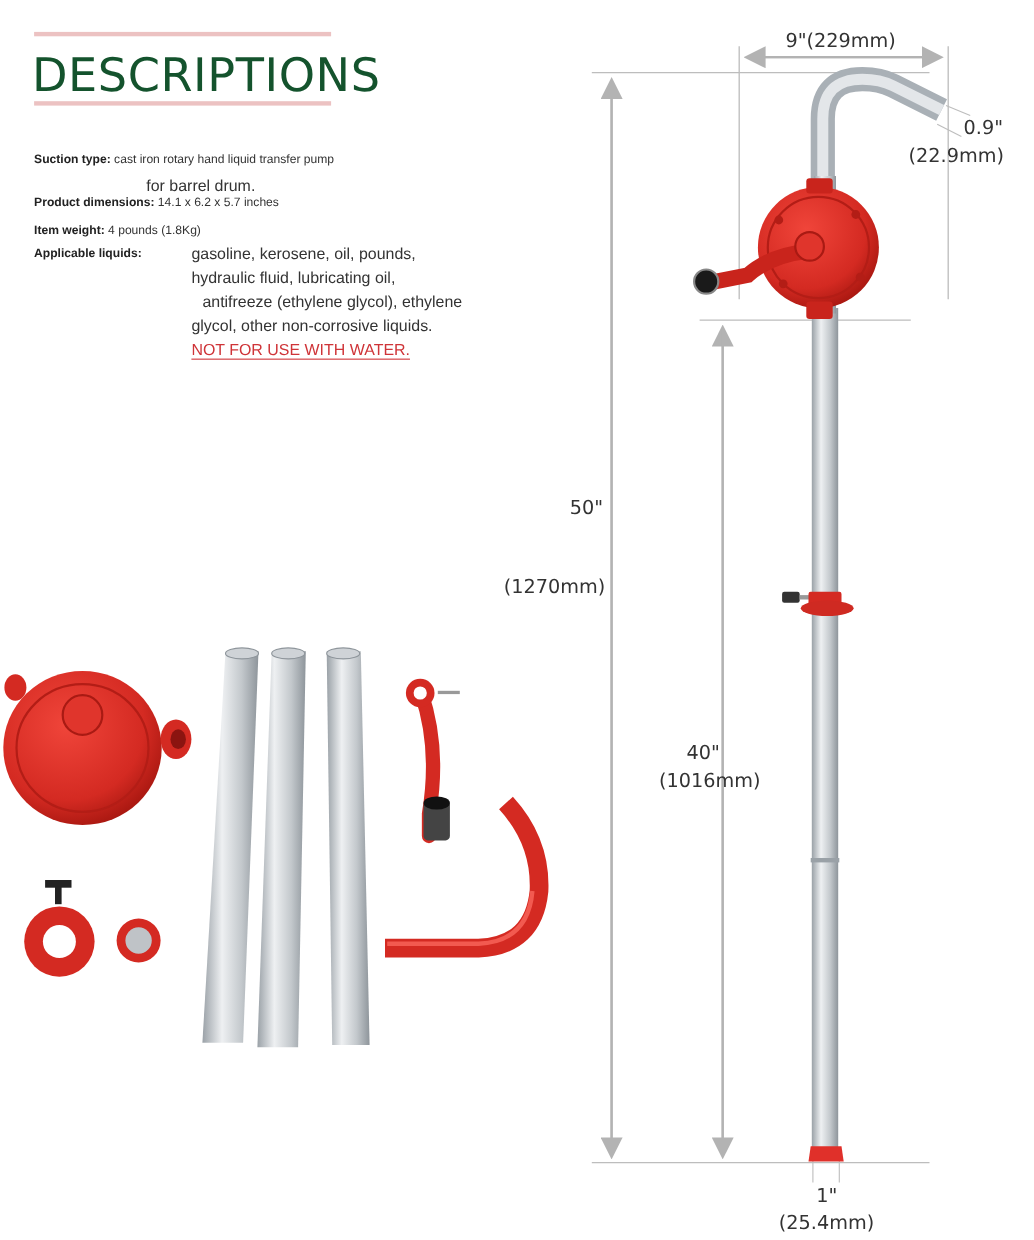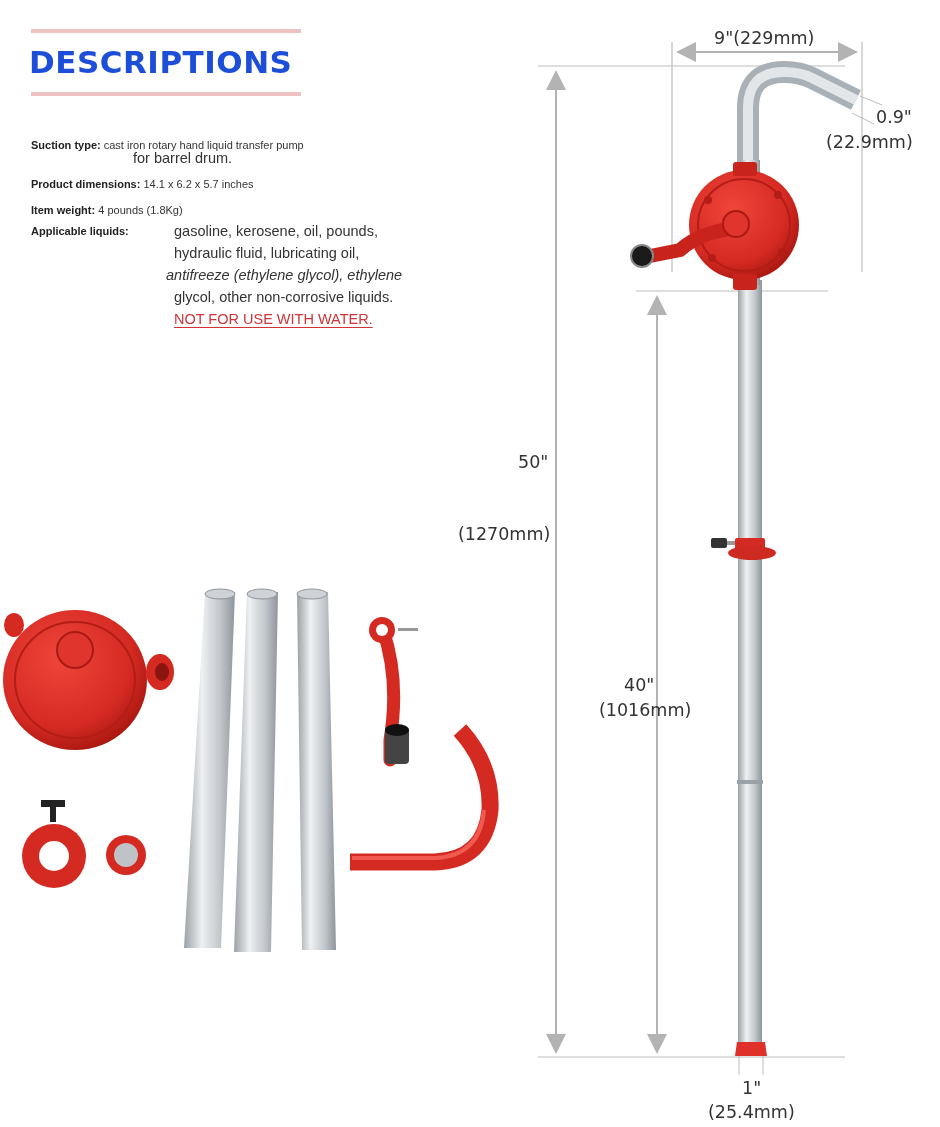--- a/index.html
+++ b/index.html
@@ -1,51 +1,51 @@
 <!DOCTYPE html>
 <html><head>
 <meta charset="utf-8">
 <style>
   html,body{margin:0;padding:0;background:#fff;}
   body{width:940px;height:1127px;position:relative;overflow:hidden;font-family:"DejaVu Sans","Liberation Sans",sans-serif;color:#333;}
   .title-rule{position:absolute;left:31px;width:270px;height:4px;background:#ecc2c2;}
-  .title{position:absolute;left:29px;top:44px;font-size:31px;letter-spacing:0.5px;color:#1d4ed8;font-family:"DejaVu Sans","Liberation Sans",sans-serif;font-weight:bold;}
+  .title{position:absolute;left:29px;top:44px;font-size:42px;letter-spacing:0.5px;color:#14532d;font-family:"DejaVu Sans","Liberation Sans",sans-serif;font-weight:normal;}
   .spec{position:absolute;left:31px;font-size:11px;line-height:21.5px;color:#333;font-family:"Liberation Sans",sans-serif;}
   .spec b{font-weight:bold;color:#222;}
   .cont{position:absolute;font-size:14.5px;line-height:21.5px;color:#333;font-family:"Liberation Sans",sans-serif;}
   .warn{color:#cf3438;text-decoration:underline;text-underline-offset:3px;}
   .dim{position:absolute;font-size:17.5px;color:#333;font-family:"DejaVu Sans",sans-serif;line-height:24px;}
   svg{position:absolute;left:0;top:0;}
 </style>
 </head>
 <body>
 
 <div class="title-rule" style="top:29px;"></div>
 <div class="title">DESCRIPTIONS</div>
 <div class="title-rule" style="top:92px;"></div>
 
 <div class="spec" style="top:135px;">
   <b>Suction type:</b>
   <span>cast iron rotary hand liquid transfer pump</span>
 </div>
-<div class="cont" style="left:133px;top:148px;">for barrel drum.</div>
+<div class="cont" style="left:133px;top:160px;">for barrel drum.</div>
 <div class="spec" style="top:174px;">
   <b>Product dimensions:</b>
   <span>14.1 x 6.2 x 5.7 inches</span>
 </div>
 <div class="spec" style="top:200px;">
   <b>Item weight:</b>
   <span>4 pounds (1.8Kg)</span>
 </div>
 <div class="spec" style="top:221px;">
   <b>Applicable liquids:</b>
 </div>
 <div class="cont" style="left:174px;top:221px;">gasoline, kerosene, oil, pounds,</div>
 <div class="cont" style="left:174px;top:243px;">hydraulic fluid, lubricating oil,</div>
-<div class="cont" style="left:166px;top:265px;font-style:italic;">antifreeze (ethylene glycol), ethylene</div>
+<div class="cont" style="left:184px;top:265px;">antifreeze (ethylene glycol), ethylene</div>
 <div class="cont" style="left:174px;top:287px;">glycol, other non-corrosive liquids.</div>
 <div class="cont warn" style="left:174px;top:309px;">NOT FOR USE WITH WATER.</div>
 
 <svg width="940" height="1127">
   <defs>
     <marker id="ah" markerWidth="10" markerHeight="10" refX="8" refY="5" orient="auto">
       <path d="M0,0 L10,5 L0,10 z" fill="#b3b3b3"></path>
     </marker>
   </defs>
 

